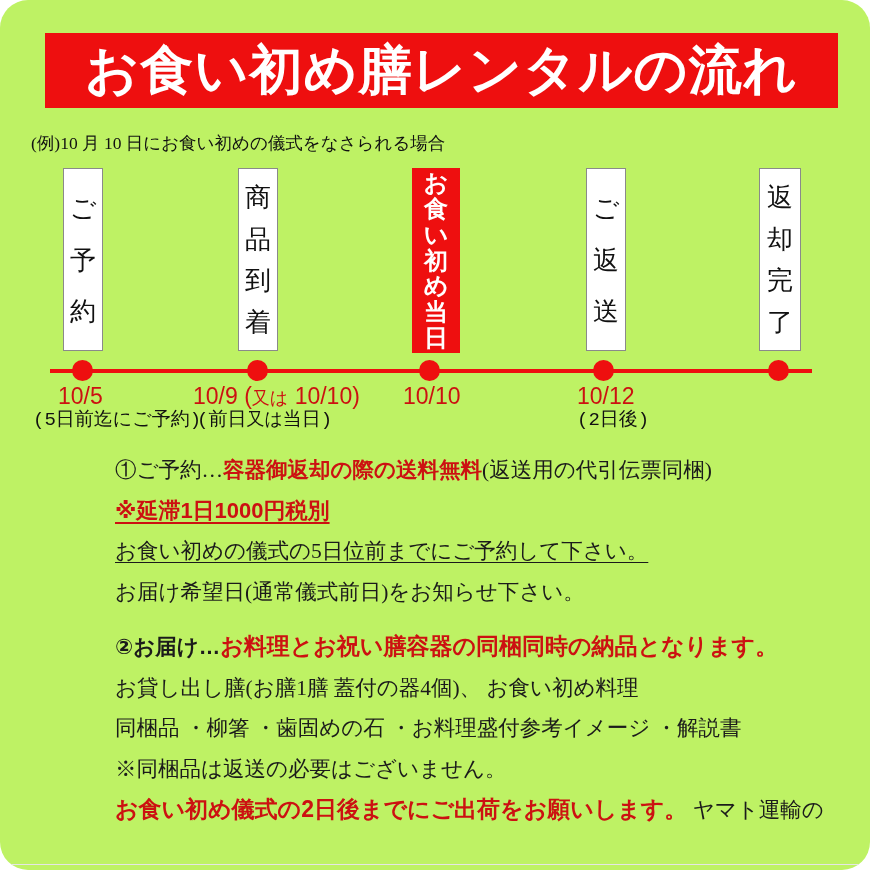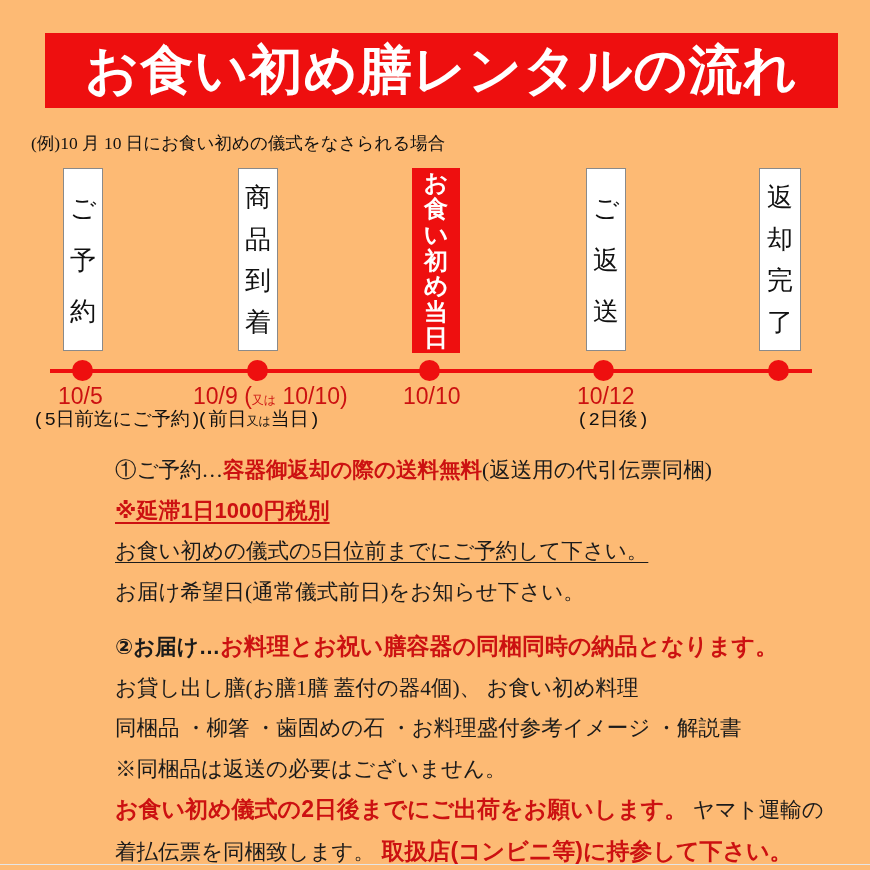--- a/index.html
+++ b/index.html
@@ -3,22 +3,22 @@
 <meta charset="utf-8">
 <style>
   :root{
     --red:#ee0f0f;
     --red-text:#cc1111;
     --ink:#1b1b1b;
     --box-border:#8a8a8a;
   }
   html,body{margin:0;padding:0;background:#fff;}
   .page{
-    position:relative;width:870px;height:870px;background:#fdba74;overflow:hidden;
-    font-family:"Liberation Serif","DejaVu Serif",serif;color:var(--ink);
+    position:relative;width:870px;height:870px;background:#bef264;overflow:hidden;
+    font-family:"Liberation Serif","DejaVu Serif",serif;color:var(--ink);border-radius:28px;
   }
   .banner{
     position:absolute;left:45px;top:33px;width:793px;height:75px;
     background:var(--red);color:#fff;
     display:flex;align-items:center;justify-content:center;
     font-family:"Liberation Sans","DejaVu Sans",sans-serif;
     font-weight:bold;font-size:53px;letter-spacing:1px;white-space:nowrap;
   }
   .example{
     position:absolute;left:31px;top:131px;font-size:17.5px;color:#111;white-space:nowrap;
@@ -44,21 +44,21 @@
   .tdate{
     position:absolute;top:383px;font-size:23px;color:var(--red-text);
     font-family:"Liberation Sans","DejaVu Sans",sans-serif;white-space:nowrap;
   }
   .dt1{left:58px}.dt2{left:193px}.dt3{left:403px}.dt4{left:577px}
   .tnote{
     position:absolute;top:406px;font-size:19px;color:#111;
     font-family:Liberation Mono, monospace;white-space:nowrap;
   }
   .n1{left:33px}.n2{left:197px}.n4{left:577px}
-  .small{font-size:12px;}
+  .small{font-size:18px;}
   
   .sections{
     position:absolute;left:103px;top:444px;width:745px;
     font-size:21.5px;line-height:28.5px;color:var(--ink);
   }
   .sections p{margin:12px;white-space:nowrap;}
   .sec2{margin-top:26px !important;}
   .sec3{margin-top:21px !important;}
   .rb{color:var(--red-text);font-weight:bold;}                     
   .rbg{color:var(--red-text);font-weight:bold;                     
@@ -134,17 +134,16 @@
     <p><span class="ru">※延滞1日1000円税別</span></p>
     <p><span class="ul">お食い初めの儀式の5日位前までにご予約して下さい。</span></p>
     <p><span>お届け希望日(通常儀式前日)をお知らせ下さい。</span></p>
 
     <p class="sec2"><span class="bg">②お届け…</span><span class="rbg">お料理とお祝い膳容器の同梱同時の納品となります。</span></p>
     <p><span>お貸し出し膳(お膳1膳 蓋付の器4個)、 お食い初め料理</span></p>
     <p><span>同梱品 ・柳箸 ・歯固めの石 ・お料理盛付参考イメージ ・解説書</span></p>
     <p><span>※同梱品は返送の必要はございません。</span></p>
 
     <p><span class="rbg">お食い初め儀式の2日後までにご出荷をお願いします。</span><span> ヤマト運輸の</span></p>
-    <p><span>着払伝票を同梱致します。</span><span class="rbg"> 取扱店(コンビニ等)に持参して下さい。</span></p>
   </div>
 
   <div class="bottom-rule"></div>
 </div>
 
 </body></html>

